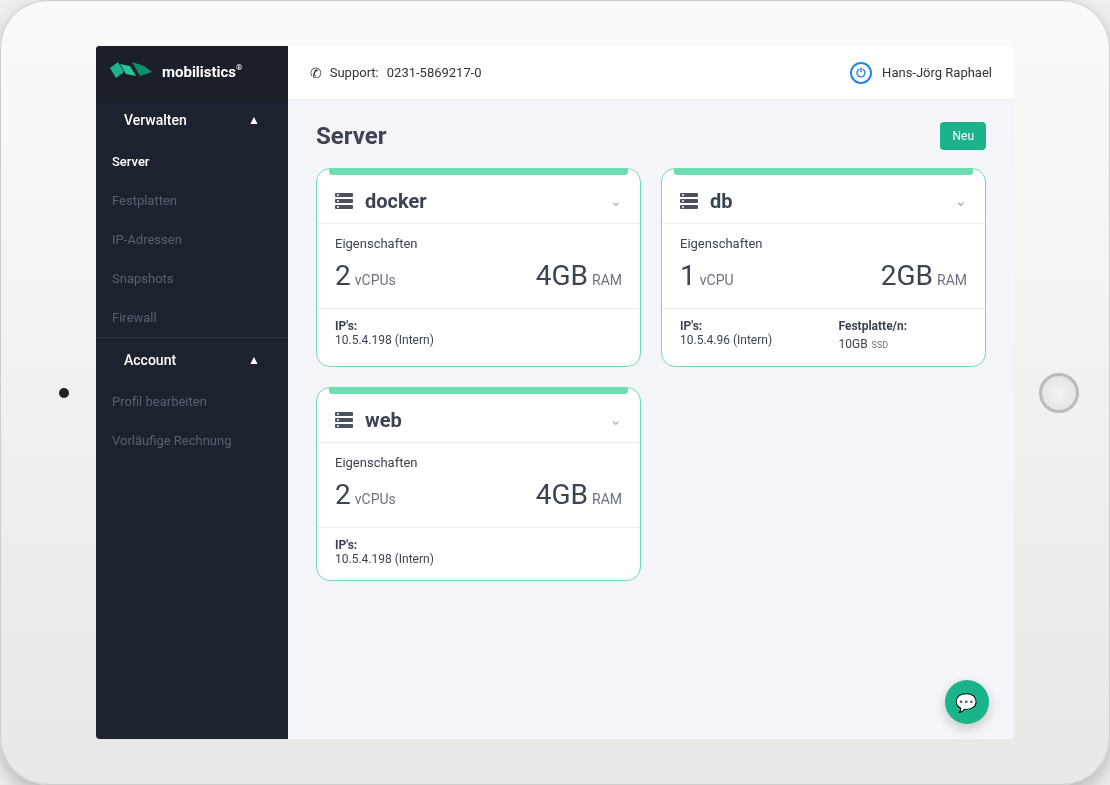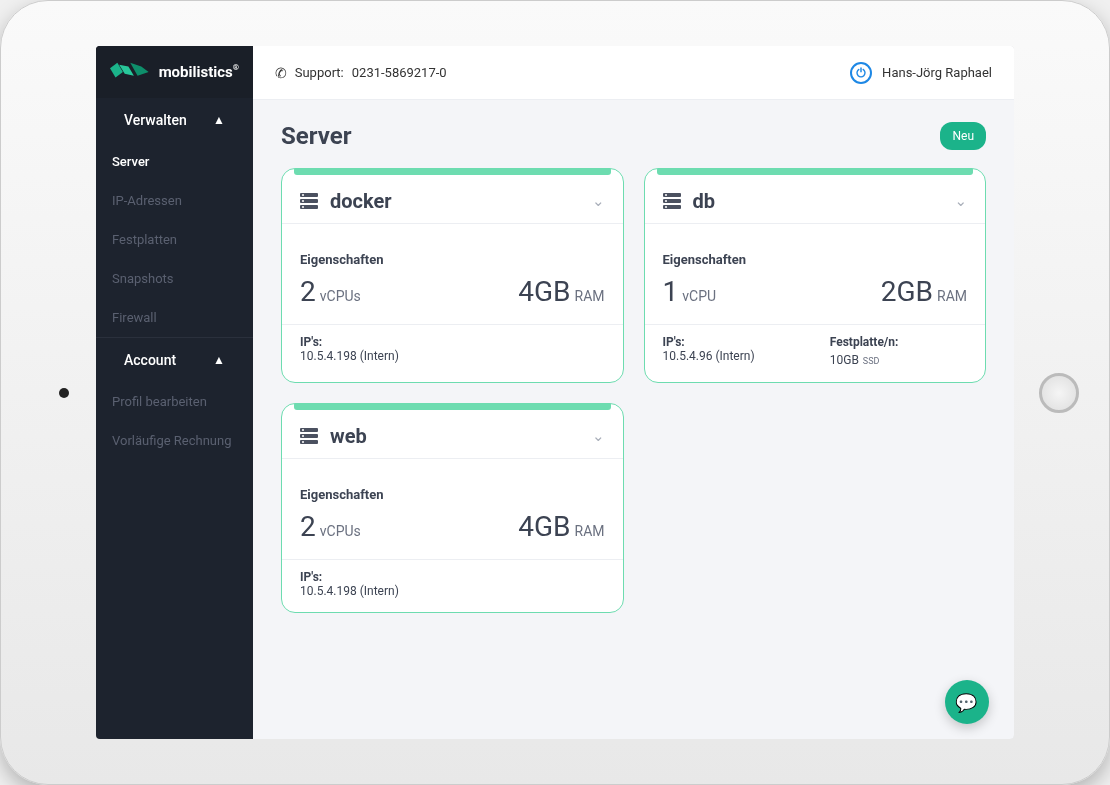--- a/index.html
+++ b/index.html
@@ -21,21 +21,21 @@
   width: 100%; height: 100%;
   background: #fff;
   border-radius: 4px;
   overflow: hidden;
   display: flex;
   flex-direction: column;
   box-shadow: inset 0 0 0 1px #ccc;
 }
 .screen-inner { display: flex; flex: 1; overflow: hidden; }
 
-.sidebar { width: 157px; background: #1d232e; color: #c7cdd8; display: flex; flex-direction: column; }
+.sidebar { width: 192px; background: #1d232e; color: #c7cdd8; display: flex; flex-direction: column; }
 .brand { display: flex; align-items: center; padding: 16px 14px; background: #1a1f28; }
 .brand-logo-svg { width: 42px; height: 20px; }
 .brand-text { margin-left: 10px; font-weight: 700; color: #fff; font-size: 15px; }
 .brand-text::after { content: "®"; font-size: 8px; vertical-align: top; }
 
 .nav-group-header { display: flex; align-items: center; justify-content: space-between; padding: 14px 28px; color: #fff; font-size: 14px; font-weight: 500; cursor: pointer; }
 .chev-up { font-size: 12px; }
 .nav-item { padding: 12px 16px; font-size: 13px; color: #5a6070; cursor: pointer; }
 .nav-item.active { color: #fff; font-weight: 500; }
 .divider { height: 0; border-top: 1px solid #2a303c; }
@@ -44,34 +44,34 @@
 .topbar { height: 54px; background: #fff; display: flex; align-items: center; justify-content: space-between; padding: 0 22px; border-bottom: 1px solid #eceef2; }
 .support { display: flex; align-items: center; gap: 8px; font-size: 13px; color: #333; }
 .phone-icon { font-size: 14px; }
 .user { display: flex; align-items: center; gap: 10px; font-size: 13px; color: #333; }
 .power-icon { width: 22px; height: 22px; border: 2px solid #1e88e5; border-radius: 50%; display: flex; align-items: center; justify-content: center; }
 .power-glyph { color: #1e88e5; font-size: 12px; font-weight: bold; }
 
 .content { flex: 1; padding: 22px 28px; overflow: auto; }
 .page-head { display: flex; align-items: center; justify-content: space-between; margin-bottom: 18px; }
 .page-title { font-size: 24px; font-weight: 700; color: #3c4352; }
-.btn-new { background: #1bb38a; color: #fff; border: none; border-radius: 12px; padding: 7px 12px; font-size: 12px; cursor: pointer; }
+.btn-new { background: #1bb38a; color: #fff; border: none; border-radius: 4px; padding: 7px 12px; font-size: 12px; cursor: pointer; }
 
 .card-grid { display: grid; grid-template-columns: repeat(2, 1fr); gap: 20px; }
 .card { background: #fff; border: 1px solid #6ddcb0; border-radius: 14px; overflow: hidden; }
 .card-top { height: 6px; background: #6ddcb0; margin: 0 12px; border-radius: 0 0 3px 3px; }
 .card-head { display: flex; align-items: center; padding: 14px 18px 10px 18px; border-bottom: 1px solid #eceef2; }
 .srv-icon { display: flex; flex-direction: column; gap: 2px; margin-right: 12px; }
 .srv-bar { width: 18px; height: 4px; background: #4b5160; border-radius: 1px; position: relative; }
 .srv-bar::after { content: ""; position: absolute; left: 2px; top: 1px; width: 2px; height: 2px; background: #fff; border-radius: 50%; }
 .card-name { font-size: 20px; font-weight: 700; color: #3c4352; flex: 1; }
 .chev-down { color: #a7adb8; font-size: 15px; }
 
 .card-body { padding: 12px 18px 16px 18px; border-bottom: 1px solid #eceef2; }
-.props-label { font-size: 13px; font-weight: 700; color: #3c4352; margin-bottom: 8px; margin-top: 16px; }
+.props-label { font-size: 13px; font-weight: 400; color: #3c4352; margin-bottom: 8px; }
 .props-row { display: flex; justify-content: space-between; align-items: baseline; }
 .prop { display: flex; align-items: baseline; gap: 4px; }
 .prop-big { font-size: 28px; font-weight: 400; color: #3c4352; }
 .prop-small { font-size: 14px; color: #6b7180; }
 
 .card-foot { display: flex; padding: 10px 18px 14px 18px; gap: 30px; }
 .foot-col { flex: 1; }
 .foot-label { font-size: 12px; font-weight: 700; color: #3c4352; }
 .foot-val { font-size: 12px; color: #3c4352; }
 .foot-unit { font-size: 9px; color: #6b7180; }
@@ -97,22 +97,22 @@
             <polygon points="22,0 34,4 42,10 30,14" fill="#0e8f6b"></polygon>
           </svg>
           <span class="brand-text">mobilistics</span>
         </div>
 
         <div class="nav-group-header">
           <span>Verwalten</span>
           <span class="chev-up">▲</span>
         </div>
         <div class="nav-item active"><span>Server</span></div>
+        <div class="nav-item"><span>Festplatten</span></div>
         <div class="nav-item"><span>IP-Adressen</span></div>
-        <div class="nav-item"><span>Festplatten</span></div>
         <div class="nav-item"><span>Snapshots</span></div>
         <div class="nav-item"><span>Firewall</span></div>
 
         <div class="divider"></div>
 
         <div class="nav-group-header">
           <span>Account</span>
           <span class="chev-up">▲</span>
         </div>
         <div class="nav-item"><span>Profil bearbeiten</span></div>

